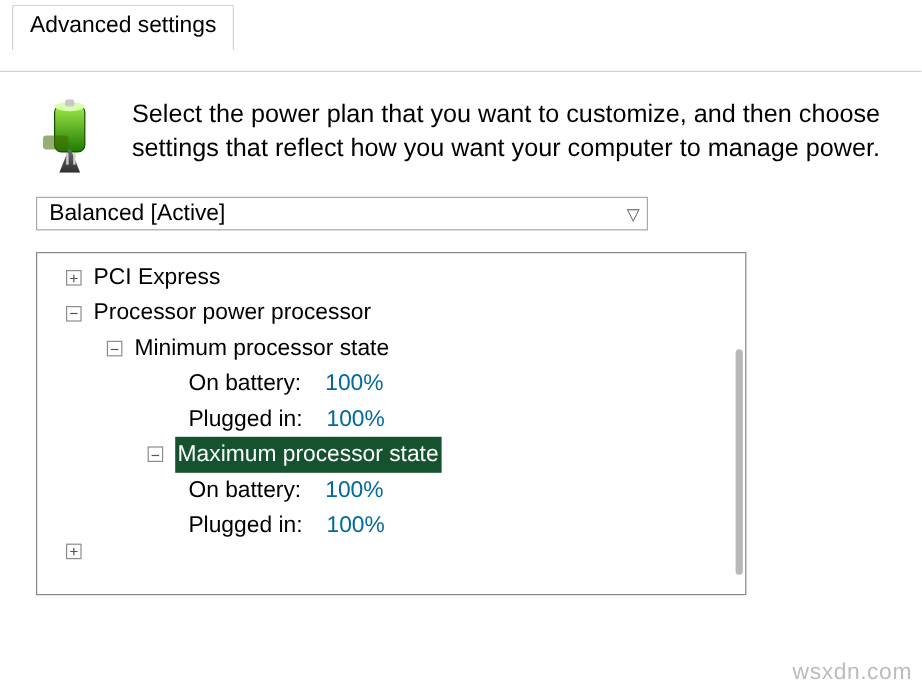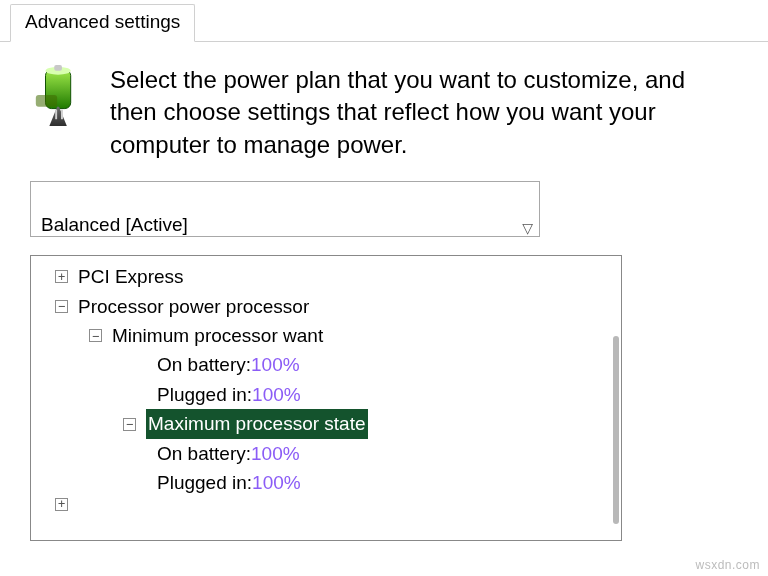--- a/index.html
+++ b/index.html
@@ -6,21 +6,21 @@
   html, body {
     margin: 0; padding: 0;
     width: 768px; height: 576px;
     font-family: "Segoe UI", Tahoma, sans-serif;
     font-size: 19px;
     color: #000;
     background: #fff;
   }
   .tab-strip {
     position: relative;
-    height: 42px;
+    height: 60px;
     border-bottom: 1px solid #d0d0d0;
   }
   .tab {
     position: absolute;
     left: 10px; top: 4px;
     padding: 6px 14px 8px 14px;
     border: 1px solid #d0d0d0;
     border-bottom: 1px solid #fff;
     background: #fff;
     border-radius: 2px 2px 0 0;
@@ -34,29 +34,29 @@
     display: flex;
     align-items: flex-start;
     gap: 18px;
     margin-bottom: 20px;
   }
   .battery-icon {
     flex: 0 0 auto;
     width: 62px; height: 62px;
   }
   .intro-text {
-    font-size: 24px;
+    font-size: 21px;
     line-height: 1.35;
   }
   .plan-select {
     width: 510px;
-    height: 56px;
+    height: 28px;
     border: 1px solid #a8a8a8;
     display: flex;
-    align-items: flex-end;
+    align-items: center;
     justify-content: space-between;
     padding: 0 6px 0 10px;
     margin-bottom: 18px;
     font-size: 19px;
   }
   .chevron {
     font-size: 14px;
     color: #555;
   }
   .tree-box {
@@ -97,21 +97,21 @@
   .expander.minus::before { content: "−"; }
   .expander.plus::before  { content: "+"; }
   .node-label { }
   .selected {
     background: #14532d;
     color: #fff;
     padding: 0 2px;
   }
   .kv-label { }
   .kv-label::after { content: ": "; }
-  .kv-value { color: #8b5cf6; }
+  .kv-value { color: #0369a1; margin-left: 20px; }
   .scroll-track {
     position: absolute;
     right: 2px;
     top: 8px;
     width: 6px;
     height: 270px;
     background: transparent;
   }
   .scroll-thumb {
     position: absolute;
@@ -119,21 +119,21 @@
     top: 80px;
     width: 6px;
     height: 188px;
     background: #b8b8b8;
     border-radius: 3px;
   }
   .watermark {
     position: absolute;
     right: 8px;
     bottom: 4px;
-    font-size: 12px;
+    font-size: 19px;
     color: #bcbcbc;
     letter-spacing: 0.5px;
     pointer-events: none;
   }
 </style>
 </head>
 <body>
 
 <div class="tab-strip">
   <div class="tab">Advanced settings</div>
@@ -180,21 +180,21 @@
 
       <div class="row">
         <span class="ind i1"></span>
         <span class="expander minus"></span>
         <span class="node-label">Processor power processor</span>
       </div>
 
       <div class="row">
         <span class="ind i2"></span>
         <span class="expander minus"></span>
-        <span class="node-label">Minimum processor want</span>
+        <span class="node-label">Minimum processor state</span>
       </div>
       <div class="row">
         <span class="ind i4"></span>
         <span class="kv-label">On battery</span>
         <span class="kv-value">100%</span>
       </div>
       <div class="row">
         <span class="ind i4"></span>
         <span class="kv-label">Plugged in</span>
         <span class="kv-value">100%</span>

